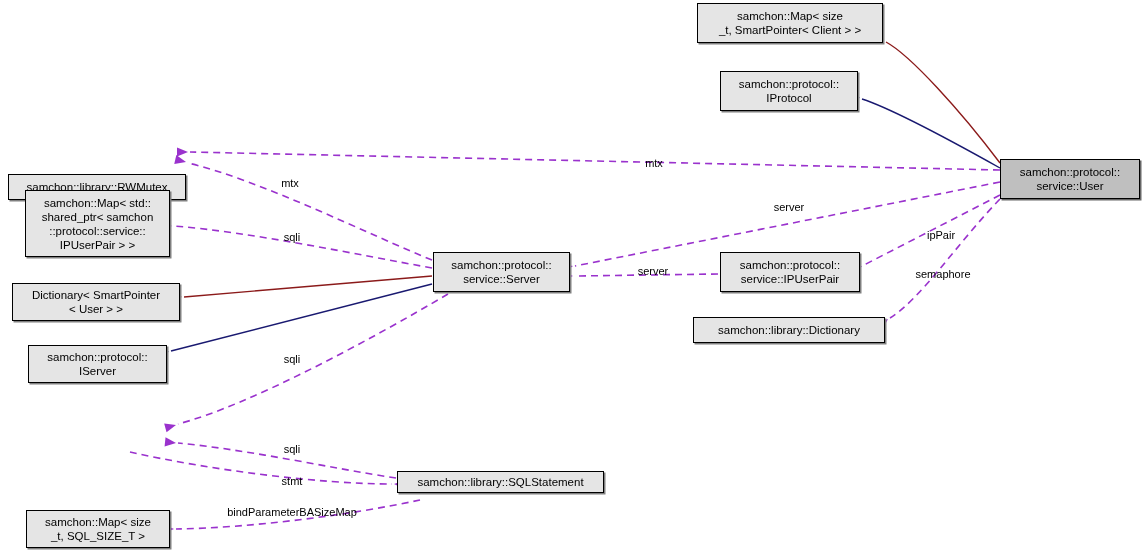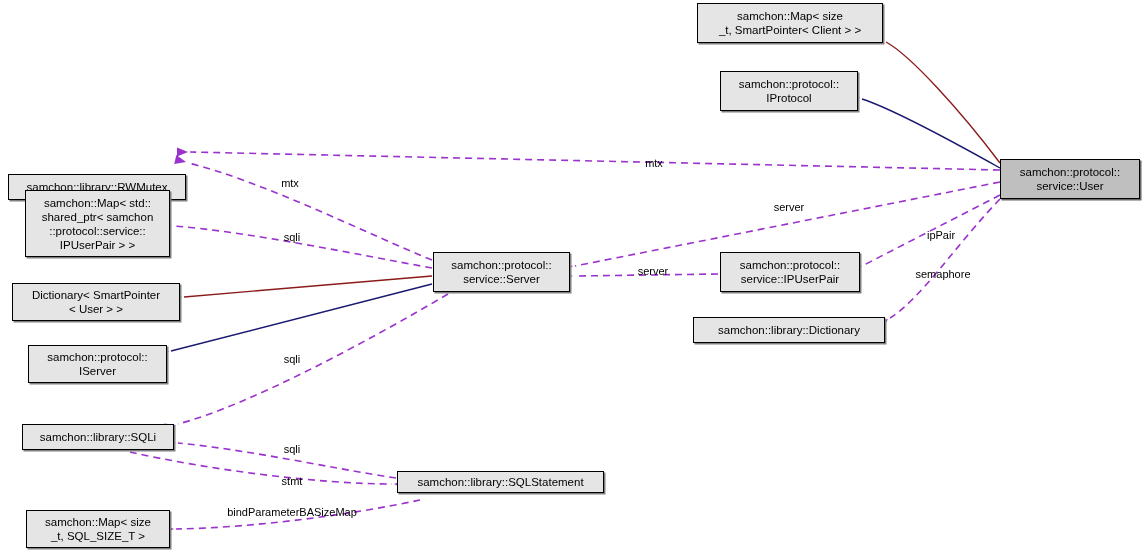--- a/index.html
+++ b/index.html
@@ -140,21 +140,20 @@
 service::User</div>
     <div class="node" style="left: 8px; top: 130px; width: 178px; height: 26px; margin-top: 44px;">samchon::library::RWMutex</div>
     <div class="node" style="left: 12px; top: 283px; width: 168px; height: 38px;">Dictionary&lt; SmartPointer
 &lt; User &gt; &gt;</div>
     <div class="node" style="left: 25px; top: 190px; width: 145px; height: 67px;">samchon::Map&lt; std::
 shared_ptr&lt; samchon
 ::protocol::service::
 IPUserPair &gt; &gt;</div>
     <div class="node" style="left: 28px; top: 345px; width: 139px; height: 38px;">samchon::protocol::
 IServer</div>
-    <div class="node" style="left: 22px; top: 424px; width: 152px; height: 26px;">samchon::library::SQLi</div>
     <div class="node" style="left: 26px; top: 510px; width: 144px; height: 38px;">samchon::Map&lt; size
 _t, SQL_SIZE_T &gt;</div>
     <div class="node" style="left: 433px; top: 252px; width: 137px; height: 40px;">samchon::protocol::
 service::Server</div>
     <div class="node" style="left: 397px; top: 471px; width: 207px; height: 22px;">samchon::library::SQLStatement</div>
     <div class="node" style="left: 720px; top: 252px; width: 140px; height: 40px;">samchon::protocol::
 service::IPUserPair</div>
     <div class="node" style="left: 693px; top: 317px; width: 192px; height: 26px;">samchon::library::Dictionary</div>
   </div>
 

